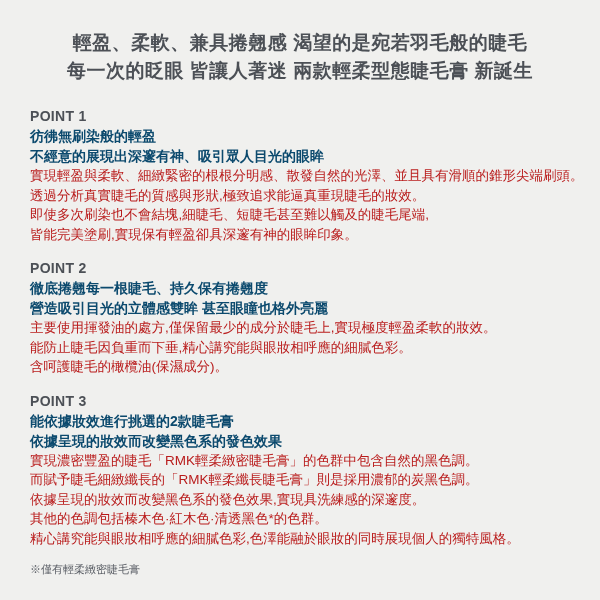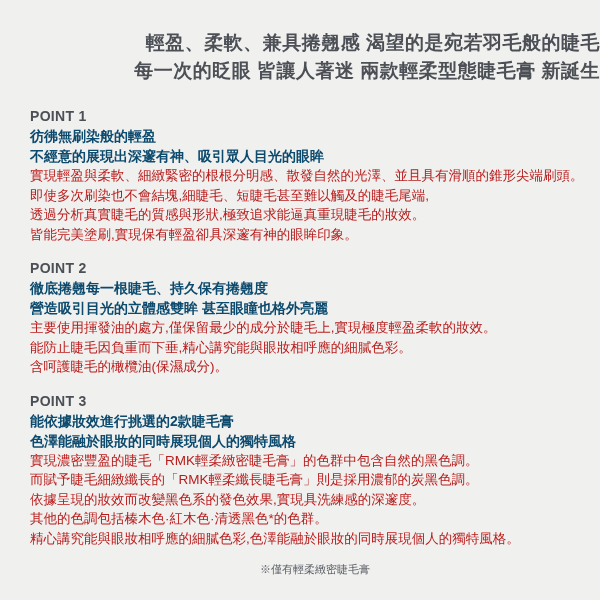--- a/index.html
+++ b/index.html
@@ -14,21 +14,21 @@
     color: #565a61;
     overflow: hidden;
   }
   .page {
     width: 600px;
     height: 600px;
     box-sizing: border-box;
   }
   .page-header {
     padding-top: 29px;
-    text-align: right;
+    text-align: center;
     font-size: 19px;
     font-weight: bold;
     line-height: 28px;
     color: #4c5056;
     letter-spacing: 0.5px;
     white-space: nowrap;
   }
   .content {
     padding: 13px 10px 0 30px;
   }
@@ -56,58 +56,57 @@
     line-height: 19.5px;
     color: #b91c1c;
     white-space: nowrap;
   }
   .footnote {
     padding-left: 30px;
     margin-top: 4px;
     font-size: 11px;
     line-height: 15px;
     color: #595d64;
-    text-align: center;
   }
 </style>
 </head>
 <body>
 
 <div class="page">
 
   <header class="page-header">
     <div>輕盈、柔軟、兼具捲翹感 渴望的是宛若羽毛般的睫毛</div>
     <div>每一次的眨眼 皆讓人著迷 兩款輕柔型態睫毛膏 新誕生</div>
   </header>
 
   <main class="content">
 
     <section class="point-section">
       <div class="point-label">POINT 1</div>
       <div class="point-heading">彷彿無刷染般的輕盈</div>
       <div class="point-heading">不經意的展現出深邃有神、吸引眾人目光的眼眸</div>
       <div class="body-line">實現輕盈與柔軟、細緻緊密的根根分明感、散發自然的光澤、並且具有滑順的錐形尖端刷頭。</div>
+      <div class="body-line">透過分析真實睫毛的質感與形狀,極致追求能逼真重現睫毛的妝效。</div>
       <div class="body-line">即使多次刷染也不會結塊,細睫毛、短睫毛甚至難以觸及的睫毛尾端,</div>
-      <div class="body-line">透過分析真實睫毛的質感與形狀,極致追求能逼真重現睫毛的妝效。</div>
       <div class="body-line">皆能完美塗刷,實現保有輕盈卻具深邃有神的眼眸印象。</div>
     </section>
 
     <section class="point-section">
       <div class="point-label">POINT 2</div>
       <div class="point-heading">徹底捲翹每一根睫毛、持久保有捲翹度</div>
       <div class="point-heading">營造吸引目光的立體感雙眸 甚至眼瞳也格外亮麗</div>
       <div class="body-line">主要使用揮發油的處方,僅保留最少的成分於睫毛上,實現極度輕盈柔軟的妝效。</div>
       <div class="body-line">能防止睫毛因負重而下垂,精心講究能與眼妝相呼應的細膩色彩。</div>
       <div class="body-line">含呵護睫毛的橄欖油(保濕成分)。</div>
     </section>
 
     <section class="point-section">
       <div class="point-label">POINT 3</div>
       <div class="point-heading">能依據妝效進行挑選的2款睫毛膏</div>
-      <div class="point-heading">色澤能融於眼妝的同時展現個人的獨特風格</div>
+      <div class="point-heading">依據呈現的妝效而改變黑色系的發色效果</div>
       <div class="body-line">實現濃密豐盈的睫毛「RMK輕柔緻密睫毛膏」的色群中包含自然的黑色調。</div>
       <div class="body-line">而賦予睫毛細緻纖長的「RMK輕柔纖長睫毛膏」則是採用濃郁的炭黑色調。</div>
       <div class="body-line">依據呈現的妝效而改變黑色系的發色效果,實現具洗練感的深邃度。</div>
       <div class="body-line">其他的色調包括榛木色·紅木色·清透黑色*的色群。</div>
       <div class="body-line">精心講究能與眼妝相呼應的細膩色彩,色澤能融於眼妝的同時展現個人的獨特風格。</div>
     </section>
 
   </main>
 
   <div class="footnote">※僅有輕柔緻密睫毛膏</div>

